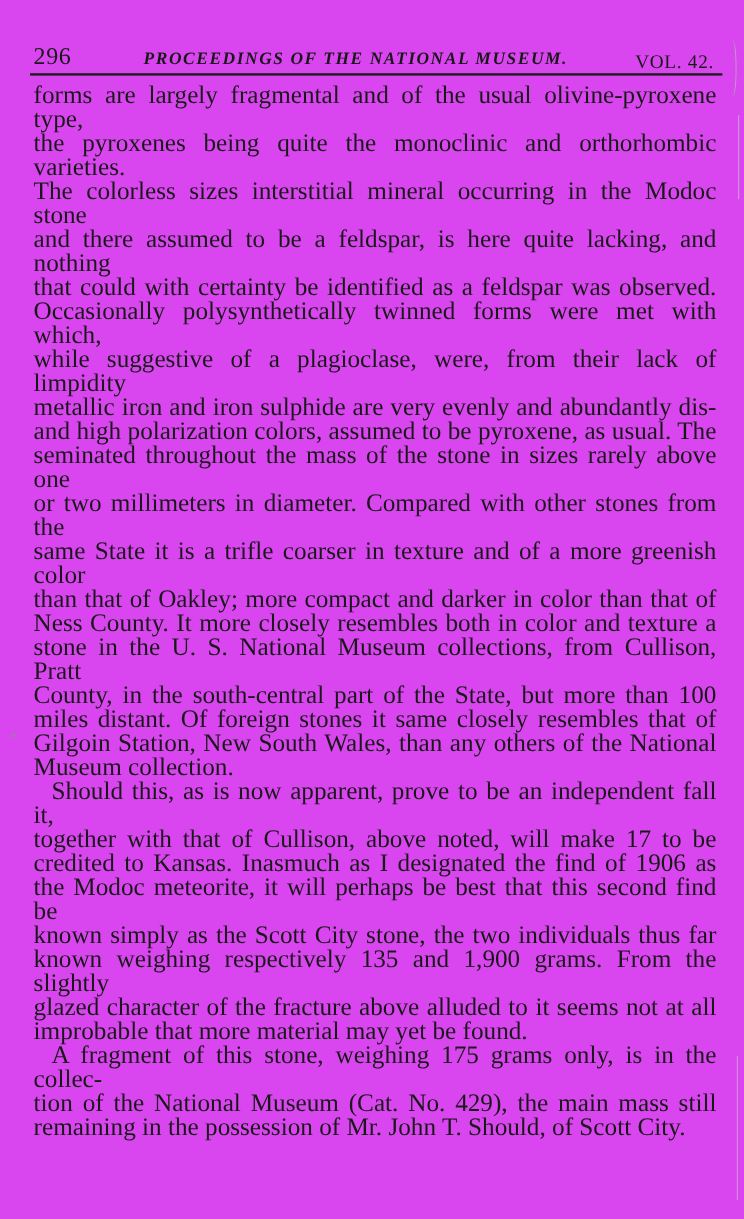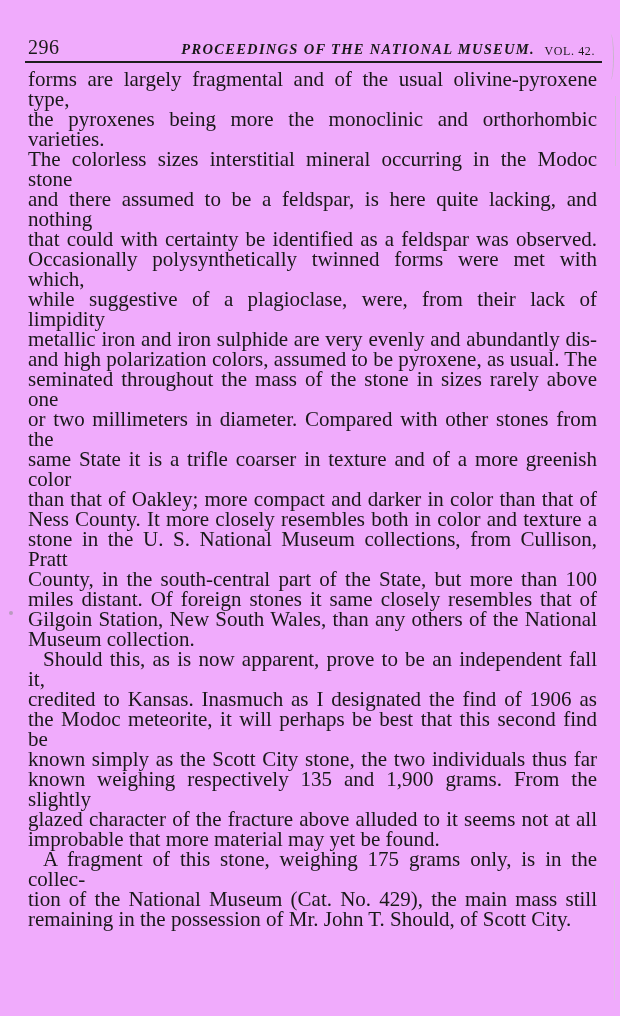--- a/index.html
+++ b/index.html
@@ -1,48 +1,48 @@
 <!DOCTYPE html>
 <html><head>
 <meta charset="utf-8">
 <style>
   html, body { margin: 0; padding: 0; background: #ffffff; }
   .page {
     position: relative;
     width: 620px;
     height: 1016px;
-    background: #f0abfc;
+    background: #d946ef;
     font-family: "Liberation Serif", "DejaVu Serif", serif;
     color: #191919;
     overflow: hidden;
   }
   
   .running-header {
     position: absolute;
     top: 36px; left: 28px; right: 25px;
     height: 26px;
   }
   .page-number {
     position: absolute; left: 0; top: 0;
     font-size: 20px;
     letter-spacing: 0.5px;
   }
   .header-title {
     position: absolute; left: 30px; right: 60px;
     top: 5px;
-    text-align: right;
+    text-align: center;
     font-size: 14.5px;
     font-weight: bold;
     font-style: italic;
     letter-spacing: 1.3px;
     white-space: nowrap;
   }
   .volume-label {
     position: absolute; right: 0; top: 8px;
-    font-size: 12px;
+    font-size: 16px;
     letter-spacing: 0.6px;
   }
   .header-rule {
     position: absolute;
     top: 61px; left: 25px;
     width: 577px; height: 2px;
     background: #1e1e1e;
   }
   
   .body-text {
@@ -100,21 +100,21 @@
     <span class="header-title">PROCEEDINGS OF THE NATIONAL MUSEUM.</span>
     <span class="volume-label">VOL. 42.</span>
   </header>
 
   <div class="header-rule"></div>
 
   <main class="body-text">
 
     <div>
       <div class="line">forms are largely fragmental and of the usual olivine-pyroxene type,</div>
-      <div class="line">the pyroxenes being more the monoclinic and orthorhombic varieties.</div>
+      <div class="line">the pyroxenes being quite the monoclinic and orthorhombic varieties.</div>
       <div class="line">The colorless sizes interstitial mineral occurring in the Modoc stone</div>
       <div class="line">and there assumed to be a feldspar, is here quite lacking, and nothing</div>
       <div class="line">that could with certainty be identified as a feldspar was observed.</div>
       <div class="line">Occasionally polysynthetically twinned forms were met with which,</div>
       <div class="line">while suggestive of a plagioclase, were, from their lack of limpidity</div>
       <div class="line">metallic iron and iron sulphide are very evenly and abundantly dis-</div>
       <div class="line">and high polarization colors, assumed to be pyroxene, as usual.  The</div>
       <div class="line">seminated throughout the mass of the stone in sizes rarely above one</div>
       <div class="line">or two millimeters in diameter.  Compared with other stones from the</div>
       <div class="line">same State it is a trifle coarser in texture and of a more greenish color</div>
@@ -122,20 +122,21 @@
       <div class="line">Ness County.  It more closely resembles both in color and texture a</div>
       <div class="line">stone in the U. S. National Museum collections, from Cullison, Pratt</div>
       <div class="line">County, in the south-central part of the State, but more than 100</div>
       <div class="line">miles distant.  Of foreign stones it same closely resembles that of</div>
       <div class="line">Gilgoin Station, New South Wales, than any others of the National</div>
       <div class="line para-end">Museum collection.</div>
     </div>
 
     <div>
       <div class="line indent">Should this, as is now apparent, prove to be an independent fall it,</div>
+      <div class="line">together with that of Cullison, above noted, will make 17 to be</div>
       <div class="line">credited to Kansas.  Inasmuch as I designated the find of 1906 as</div>
       <div class="line">the Modoc meteorite, it will perhaps be best that this second find be</div>
       <div class="line">known simply as the Scott City stone, the two individuals thus far</div>
       <div class="line">known weighing respectively 135 and 1,900 grams.  From the slightly</div>
       <div class="line">glazed character of the fracture above alluded to it seems not at all</div>
       <div class="line para-end">improbable that more material may yet be found.</div>
     </div>
 
     <div>
       <div class="line indent">A fragment of this stone, weighing 175 grams only, is in the collec-</div>

